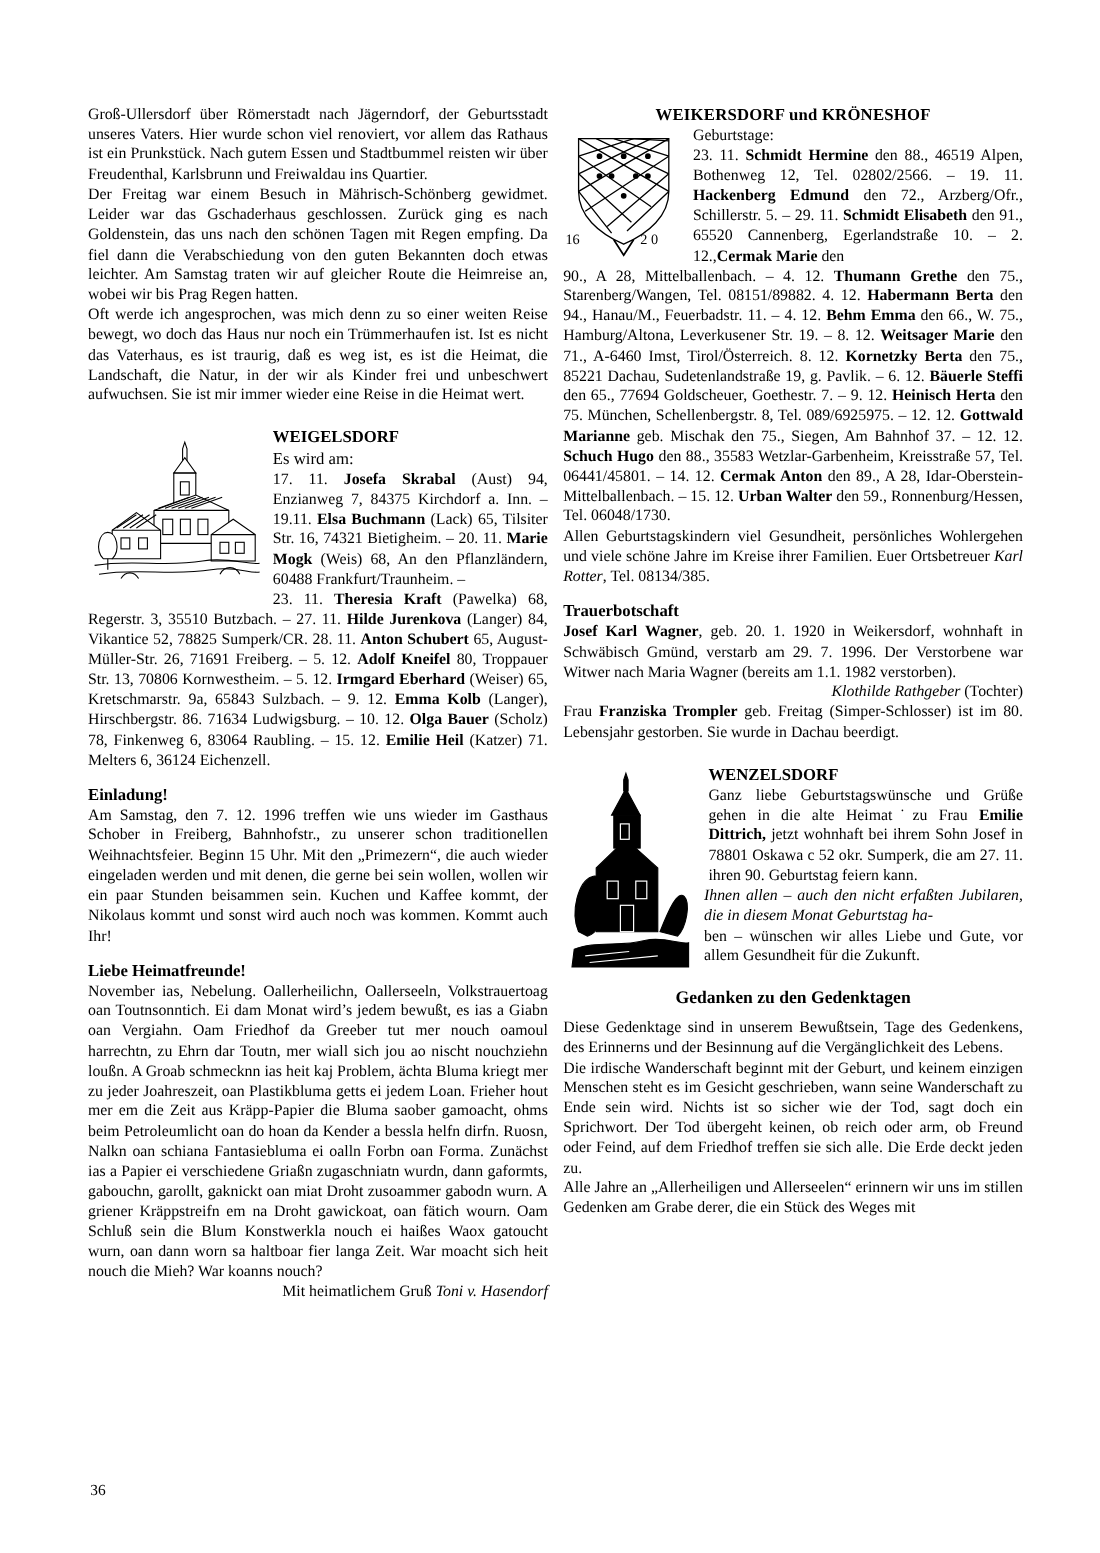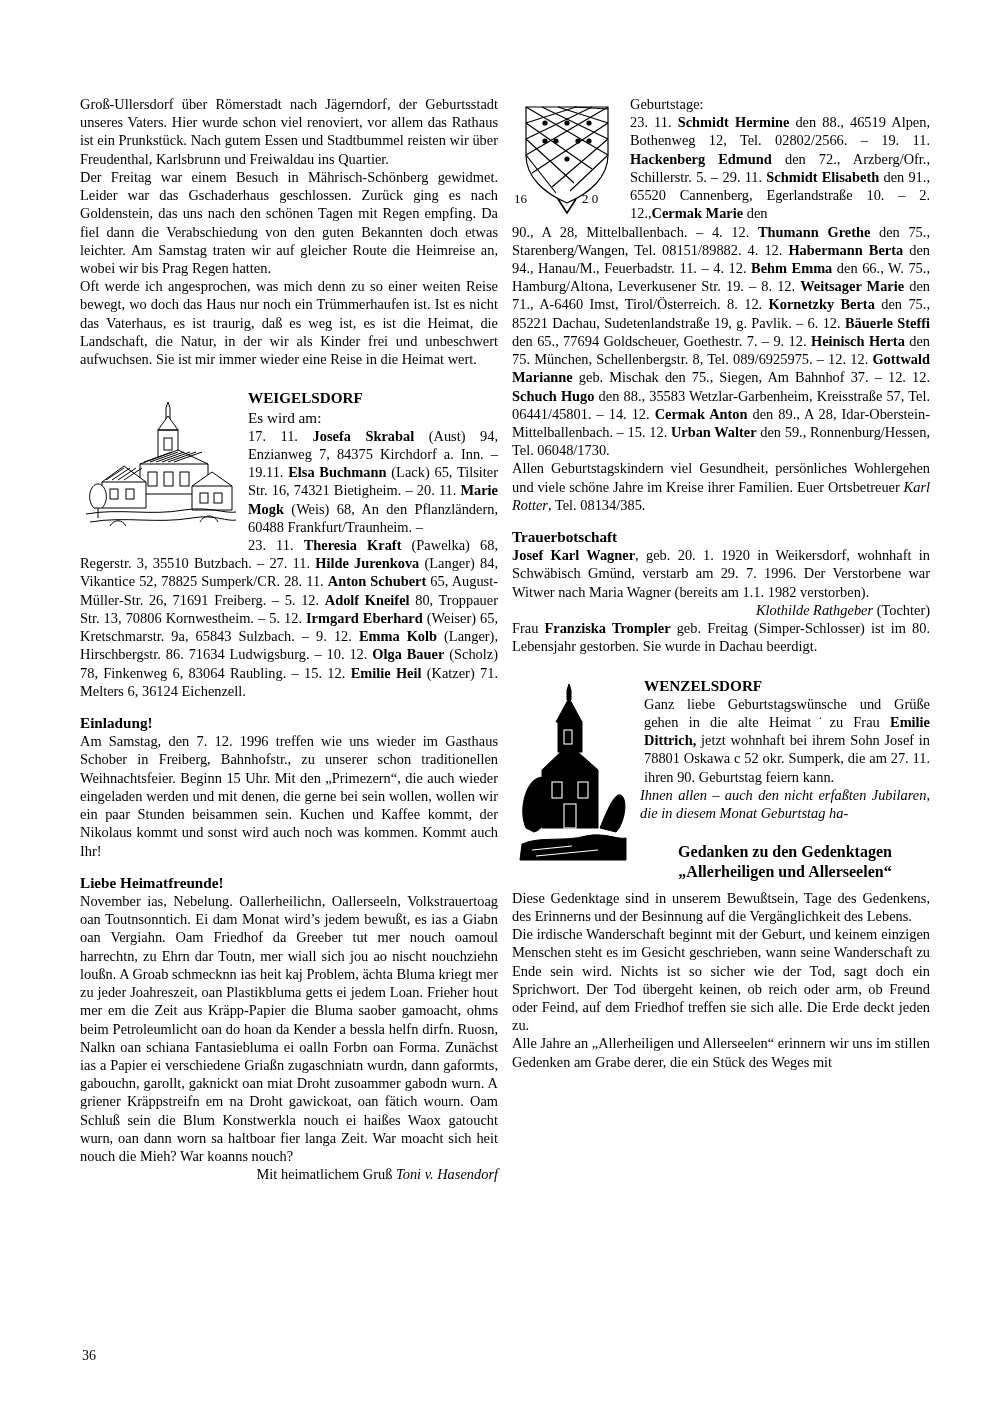--- a/index.html
+++ b/index.html
@@ -161,20 +161,21 @@
       <div class="head-left">Liebe Heimatfreunde!</div>
       <p class="blk">November ias, Nebelung. Oallerheilichn, Oallerseeln, Volkstrauertoag oan Toutnsonntich. Ei dam Monat wird’s jedem bewußt, es ias a Giabn oan Vergiahn. Oam Friedhof da Greeber tut mer nouch oamoul harrechtn, zu Ehrn dar Toutn, mer wiall sich jou ao nischt nouchziehn loußn. A Groab schmecknn ias heit kaj Problem, ächta Bluma kriegt mer zu jeder Joahreszeit, oan Plastikbluma getts ei jedem Loan. Frieher hout mer em die Zeit aus Kräpp-Papier die Bluma saober gamoacht, ohms beim Petroleumlicht oan do hoan da Kender a bessla helfn dirfn. Ruosn, Nalkn oan schiana Fantasiebluma ei oalln Forbn oan Forma. Zunächst  ias a Papier ei verschiedene Griaßn zugaschniatn wurdn, dann gaformts, gabouchn, garollt, gaknickt oan miat Droht zusoammer gabodn wurn. A griener Kräppstreifn em na Droht gawickoat, oan fätich wourn. Oam Schluß sein die Blum Konstwerkla nouch ei haißes Waox gatoucht wurn, oan dann worn sa haltboar fier langa Zeit. War moacht sich heit nouch die Mieh? War koanns nouch?</p>
       <p class="blk right"><span>Mit heimatlichem Gruß </span><i>Toni v. Hasendorf</i></p>
     </div>
 
   </div>
 
   <div class="col col-right">
 
     <div>
+      <div class="head-center">WEIKERSDORF und KRÖNESHOF</div>
       <div class="illus illus-weikers">
         <svg viewBox="0 0 110 120" width="110" height="120" aria-hidden="true">
           <g stroke="#000" fill="none" stroke-width="1.2">
             <path d="M14 10 L96 10 L96 58 C96 80 78 96 55 106 C32 96 14 80 14 58 Z" fill="#fff"></path>
 
             <path d="M14 10 L96 58 M30 10 L96 42 M46 10 L96 26 M62 10 L96 12 M14 26 L80 72 M14 42 L62 86 M14 58 L44 96"></path>
             <path d="M96 10 L14 58 M80 10 L14 42 M64 10 L14 26 M96 26 L20 76 M96 42 L40 90 M96 58 L58 94"></path>
 
             <g fill="#000" stroke="none">
               <circle cx="33" cy="26" r="2.6"></circle>
@@ -230,27 +231,27 @@
             <rect x="40" y="104" width="10" height="16"></rect>
             <rect x="66" y="104" width="10" height="16"></rect>
             <rect x="52" y="126" width="12" height="24"></rect>
             <path d="M20 172 L60 168 M24 178 L86 172"></path>
           </g>
         </svg>
       </div>
       <div class="sect-title-indent2">WENZELSDORF</div>
       <p class="blk" style="margin-left:132px;">Ganz liebe Geburtstagswünsche und Grüße gehen in die alte Heimat˙zu Frau <b>Emilie Dittrich,</b> jetzt wohnhaft bei ihrem Sohn Josef in 78801 Oskawa c 52 okr. Sumperk, die am 27. 11. ihren 90. Geburtstag feiern kann.</p>
       <p class="blk" style="margin-left:84px;font-style:italic;">Ihnen allen – auch den nicht erfaßten Jubilaren, die in diesem Monat Geburtstag ha-</p>
+      <p class="blk">ben – wünschen wir alles Liebe und Gute, vor allem Gesundheit für die Zukunft.</p>
     </div>
 
     <div class="sp-lg"></div>
 
     <div>
       <div class="gedanken-title">Gedanken zu den Gedenktagen</div>
-      <div class="gedanken-title">„Allerheiligen und Allerseelen“</div>
       <div style="height:8px;"></div>
       <p class="blk">Diese Gedenktage sind in unserem Bewußtsein, Tage des Gedenkens, des Erinnerns und der Besinnung auf die Vergänglichkeit des Lebens.</p>
       <p class="blk">Die irdische Wanderschaft beginnt mit der Geburt, und keinem einzigen Menschen steht es im Gesicht geschrieben, wann seine Wanderschaft zu Ende sein wird. Nichts ist so sicher wie der Tod, sagt doch ein Sprichwort. Der Tod übergeht keinen, ob reich oder arm, ob Freund oder Feind, auf dem Friedhof treffen sie sich alle. Die Erde deckt jeden zu.</p>
       <p class="blk">Alle Jahre an „Allerheiligen und Allerseelen“ erinnern wir uns im stillen Gedenken am Grabe derer, die ein Stück des Weges mit</p>
     </div>
 
   </div>
 
   <div class="pageno">36</div>
 

